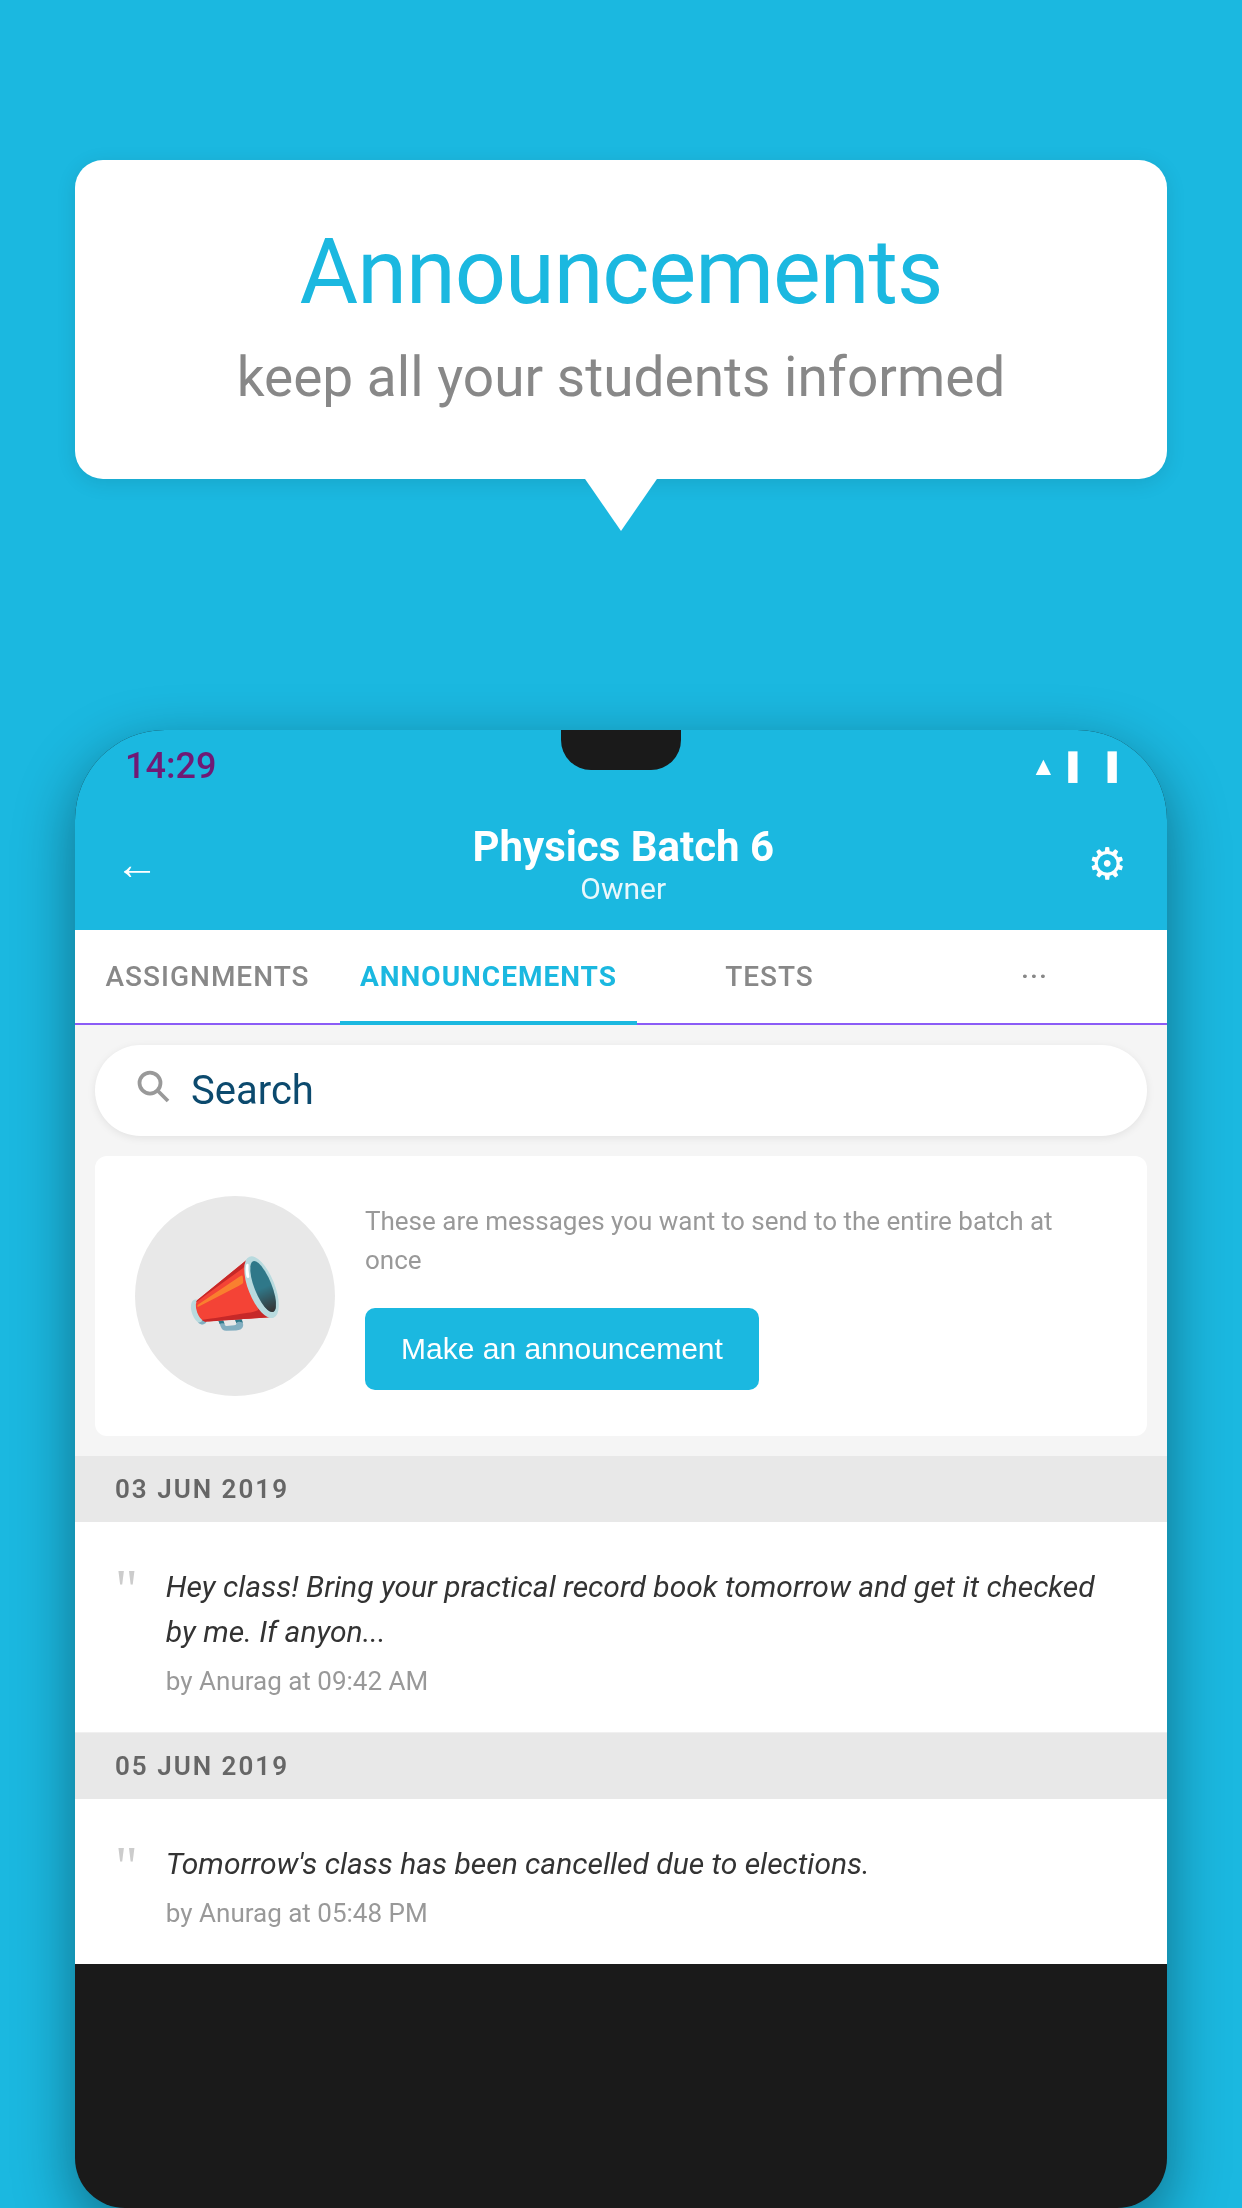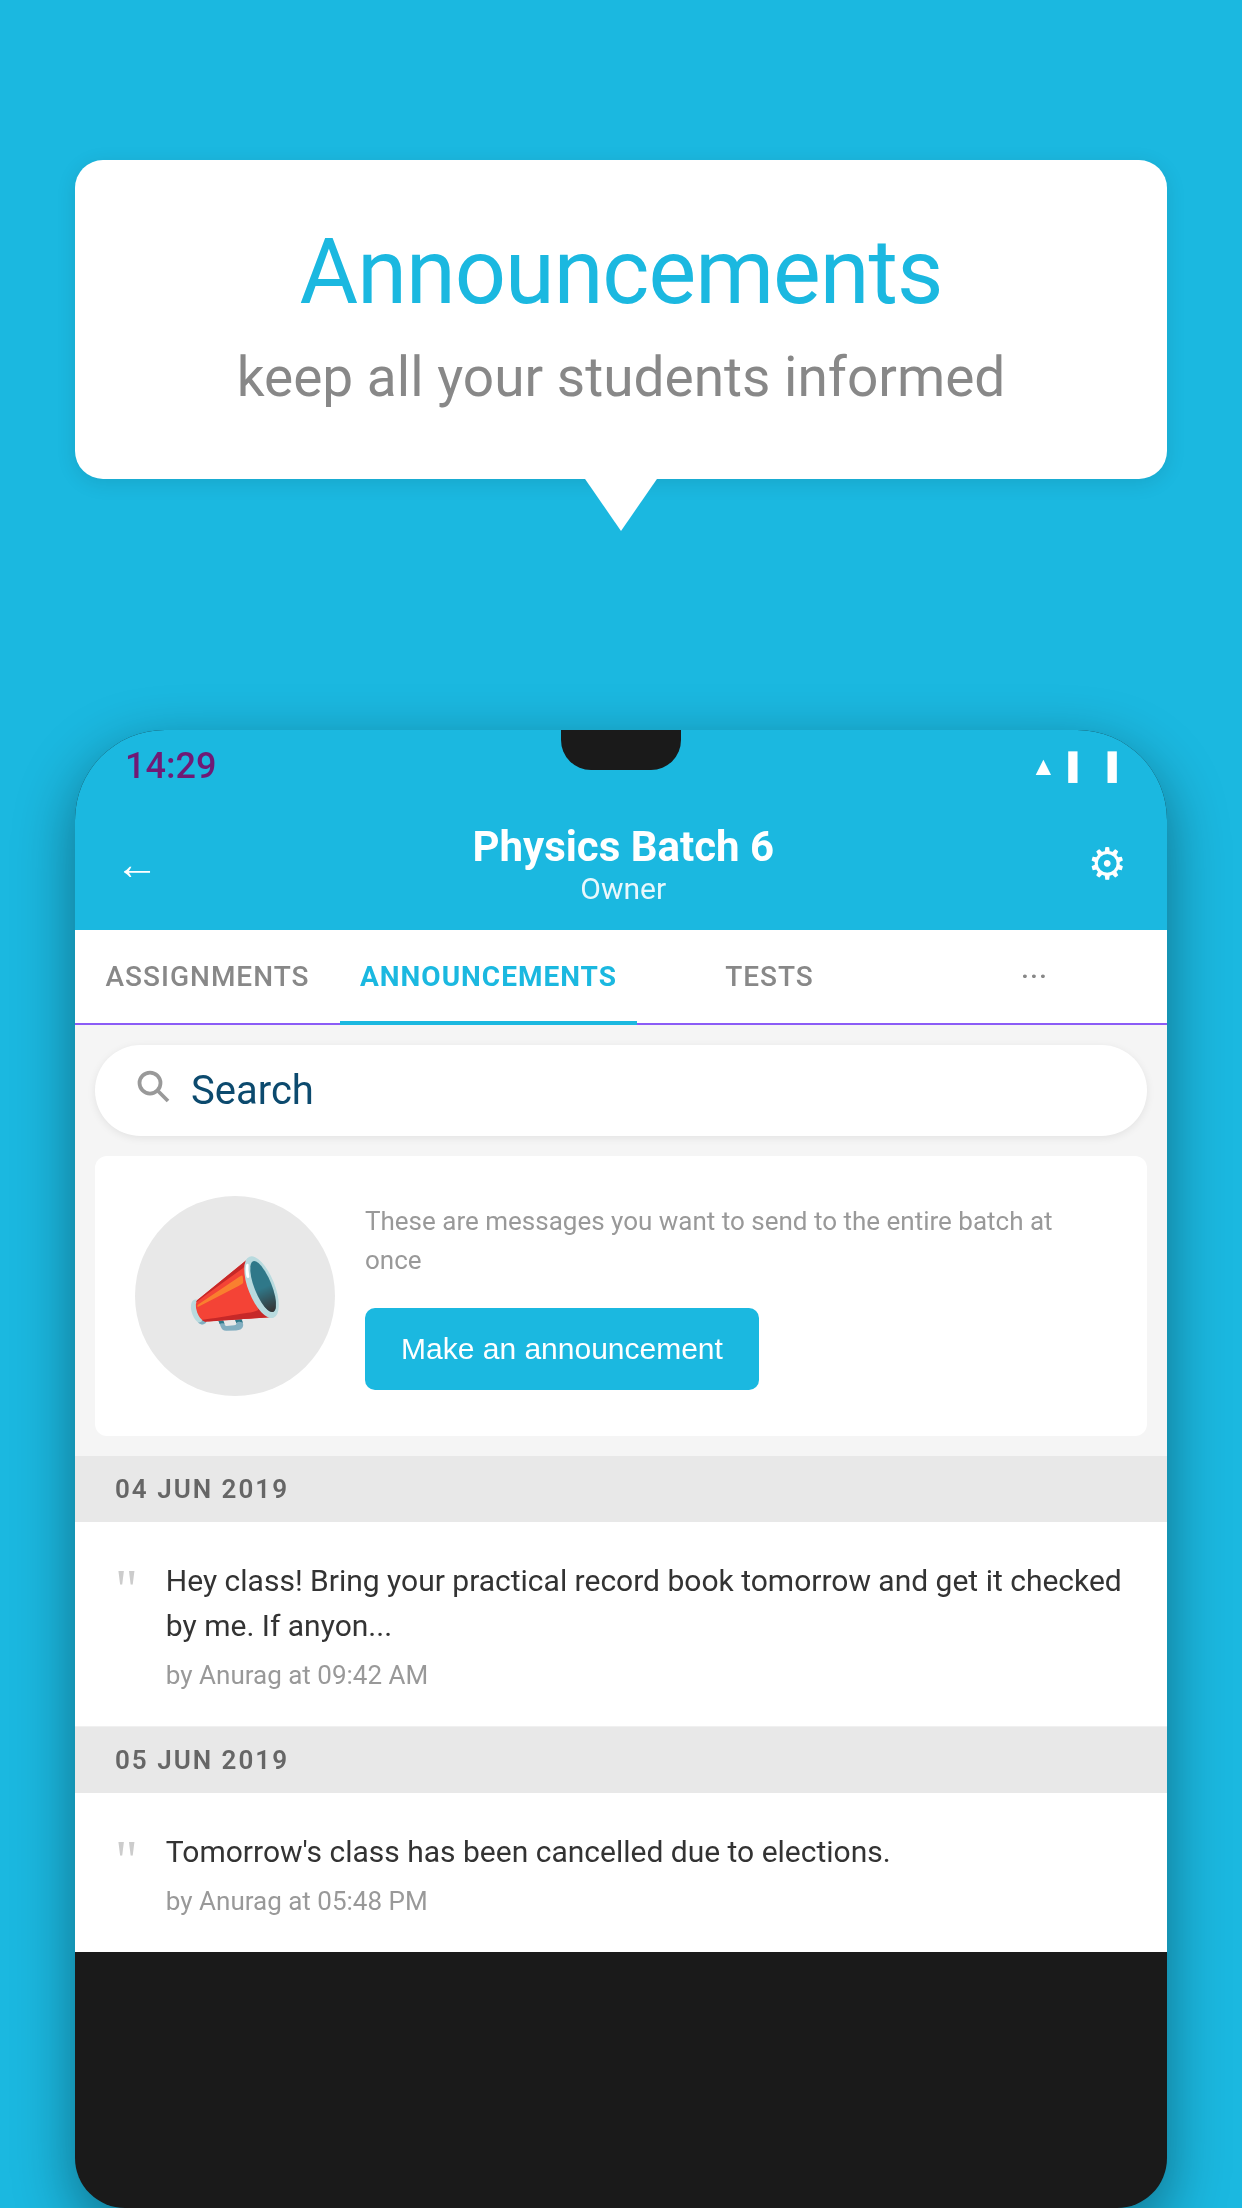--- a/index.html
+++ b/index.html
@@ -286,22 +286,24 @@
       flex-shrink: 0;
     }
 
     .announcement-content {
       flex: 1;
     }
 
     .announcement-text {
       color: #333;
       font-size: 30px;
+      font-style: italic;
       line-height: 1.5;
       margin-bottom: 12px;
+      margin-top: 6px;
     }
 
     .announcement-meta {
       color: #999;
       font-size: 26px;
     }
 
     
     .announcement-item-2 {
       background: white;
@@ -369,21 +371,21 @@
     <div class="announcement-prompt">
       <div class="megaphone-circle">
         <span class="megaphone-icon">📣</span>
       </div>
       <div class="prompt-right">
         <div class="prompt-text">These are messages you want to send to the entire batch at once</div>
         <button class="make-announcement-btn">Make an announcement</button>
       </div>
     </div>
 
-    <div class="date-separator">04  JUN  2019</div>
+    <div class="date-separator">03  JUN  2019</div>
 
     <div class="announcement-item">
       <div class="quote-icon">"</div>
       <div class="announcement-content">
         <div class="announcement-text">Hey class! Bring your practical record book tomorrow and get it checked by me. If anyon...</div>
         <div class="announcement-meta">by Anurag at 09:42 AM</div>
       </div>
     </div>
 
     <div class="date-separator">05  JUN  2019</div>

